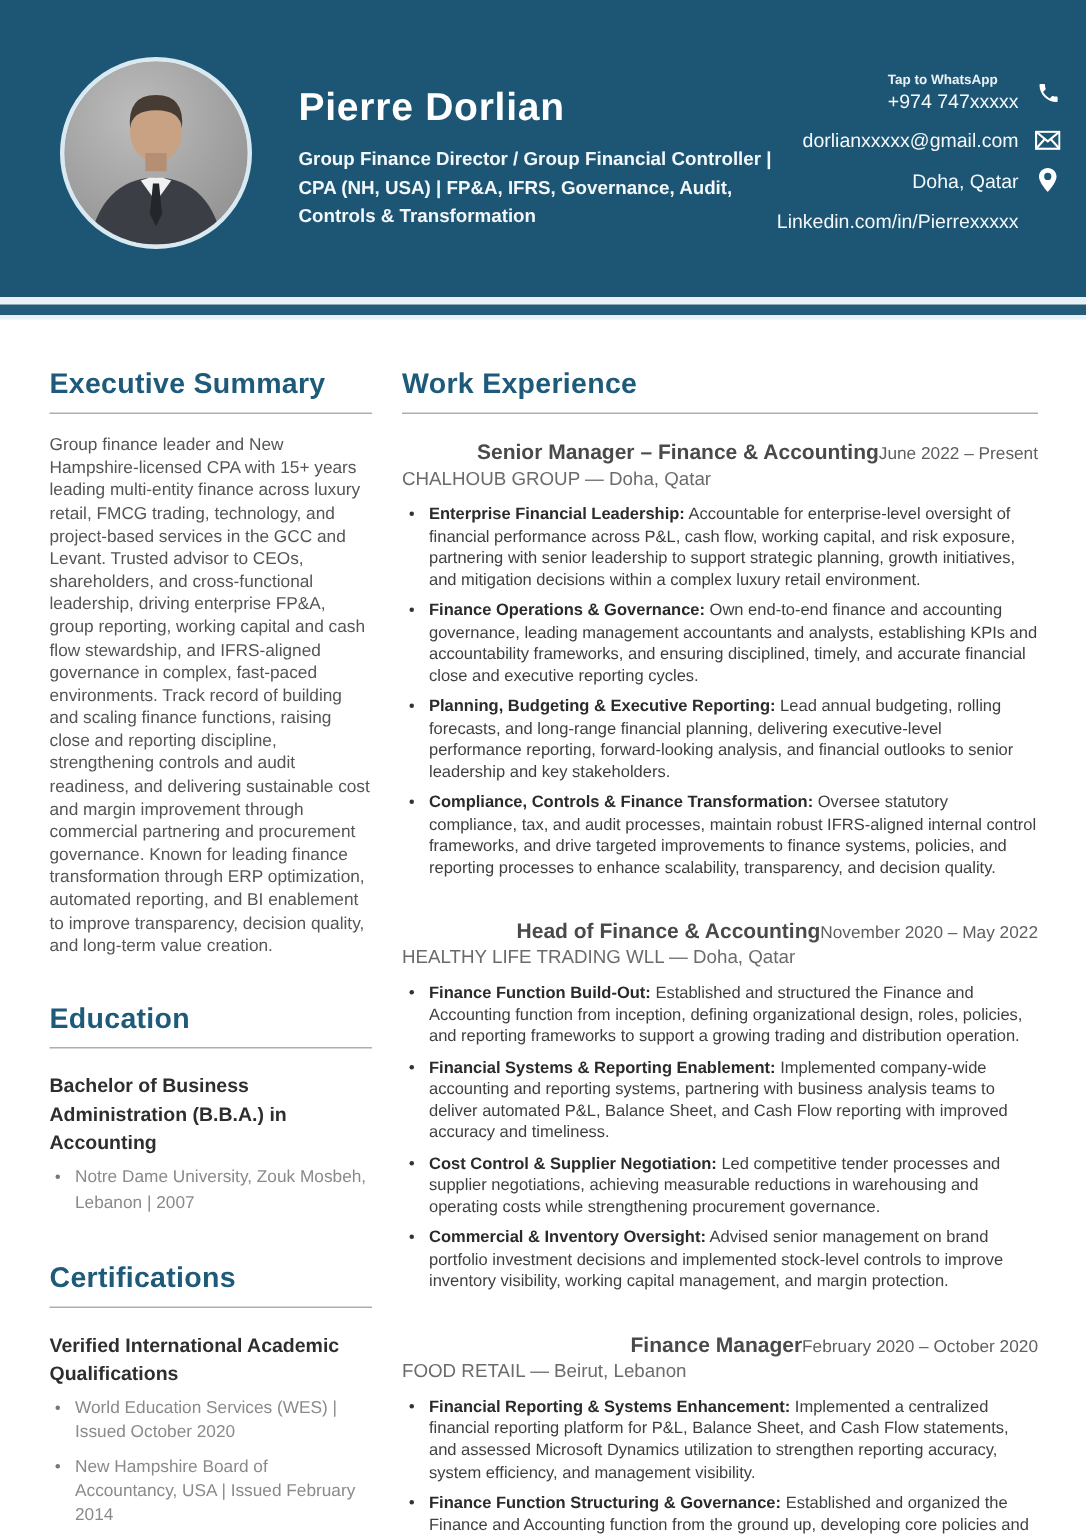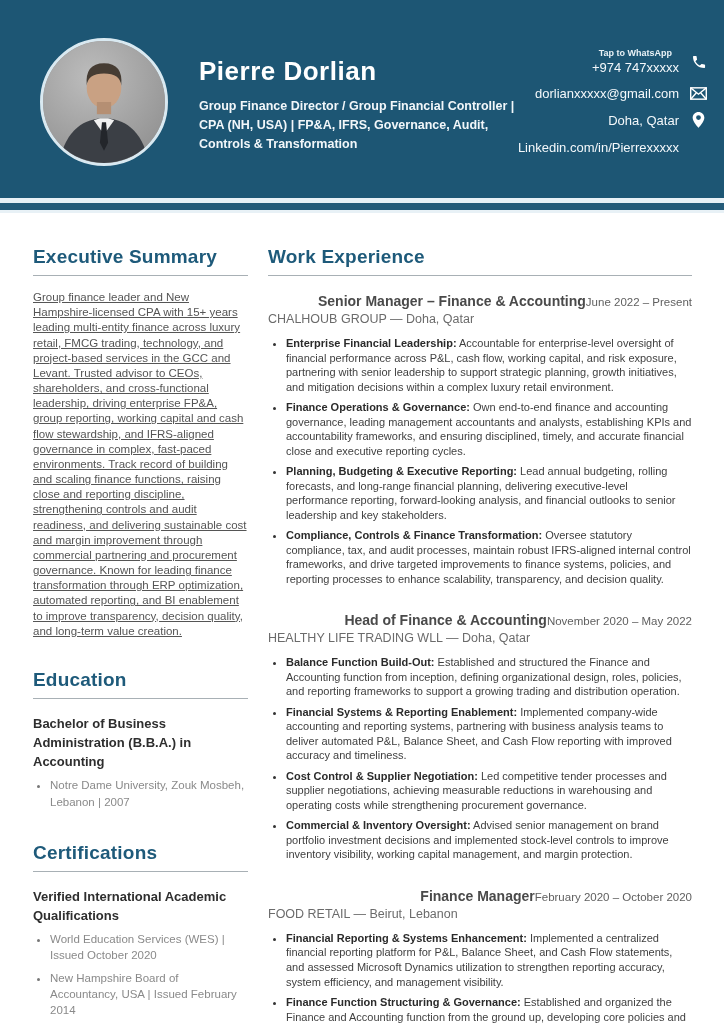--- a/index.html
+++ b/index.html
@@ -12,39 +12,39 @@
   .photo{
     position:absolute;left:40px;top:38px;width:122px;height:122px;border-radius:50%;
     border:3px solid #d9e9f1;overflow:hidden;background:#9c9c9c;
   }
   .photo svg{display:block;width:100%;height:100%;}
   .idblock{position:absolute;left:199px;top:56px;width:330px;}
   .idblock h1{margin:0;font-size:26px;font-weight:bold;letter-spacing:.5px;color:#fff;}
   .idblock .role{margin:10px 0 0 0;font-size:12.5px;font-weight:bold;line-height:1.5;color:#f2f7fa;width:316px;}
   .contact{position:absolute;right:17px;top:48px;text-align:right;}
   .crow{display:flex;justify-content:flex-end;align-items:center;margin-bottom:11px;}
-  .ctext{text-align:center;}
+  .ctext{text-align:left;}
   .chint{font-size:9px;font-weight:bold;color:#e8f1f6;margin-bottom:2px;}
   .cval{font-size:13px;color:#f4f8fb;text-decoration:none;display:block;}
   .cicon{width:17px;margin-left:11px;display:flex;justify-content:center;}
   .cicon svg{display:block;}
   .cicon.empty{visibility:hidden;}
   
   .band-light{width:724px;height:5px;background:#e8f1f6;}
   .band-dark{width:724px;height:7px;background:#245b79;}
   .band-light2{width:724px;height:3px;background:#e8f1f6;}
   
   .col-left{position:absolute;left:33px;top:246px;width:215px;}
   .col-right{position:absolute;left:268px;top:246px;width:424px;}
   h2.sec{
     margin:0;font-size:19px;font-weight:bold;color:#1e5a7a;letter-spacing:.2px;
   }
   .rule{border-bottom:1px solid #a8b0b5;margin-top:7px;}
   
-  .summary{margin:14px 0 0 0;font-size:11.5px;line-height:1.32;color:#555555;text-decoration:underline;}
+  .summary{margin:14px 0 0 0;font-size:11.5px;line-height:1.32;color:#555555;}
   .sect{margin-top:0;}
   .sect.edu{margin-top:30px;}
   .sect.cert{margin-top:32px;}
   .item-title{margin:16px 0 0 0;font-size:13px;font-weight:bold;color:#2e2e2e;line-height:1.45;}
   ul.detail{margin:6px 0 0 0;padding-left:17px;}
   ul.detail li{font-size:11.5px;line-height:1.4;color:#8a8a8a;}
   ul.detail li::marker{color:#777;}
   .item-gap{margin-top:18px;}
   
   .job{margin-top:17px;}
@@ -191,21 +191,21 @@
       </ul>
     </article>
 
     <article class="job">
       <div class="job-head">
         <span class="job-title">Head of Finance &amp; Accounting</span>
         <span class="job-dates">November 2020 – May 2022</span>
       </div>
       <div class="job-company">HEALTHY LIFE TRADING WLL — Doha, Qatar</div>
       <ul class="bullets">
-        <li><strong>Balance Function Build-Out:</strong> <span>Established and structured the Finance and Accounting function from inception, defining organizational design, roles, policies, and reporting frameworks to support a growing trading and distribution operation.</span></li>
+        <li><strong>Finance Function Build-Out:</strong> <span>Established and structured the Finance and Accounting function from inception, defining organizational design, roles, policies, and reporting frameworks to support a growing trading and distribution operation.</span></li>
         <li><strong>Financial Systems &amp; Reporting Enablement:</strong> <span>Implemented company-wide accounting and reporting systems, partnering with business analysis teams to deliver automated P&amp;L, Balance Sheet, and Cash Flow reporting with improved accuracy and timeliness.</span></li>
         <li><strong>Cost Control &amp; Supplier Negotiation:</strong> <span>Led competitive tender processes and supplier negotiations, achieving measurable reductions in warehousing and operating costs while strengthening procurement governance.</span></li>
         <li><strong>Commercial &amp; Inventory Oversight:</strong> <span>Advised senior management on brand portfolio investment decisions and implemented stock-level controls to improve inventory visibility, working capital management, and margin protection.</span></li>
       </ul>
     </article>
 
     <article class="job">
       <div class="job-head">
         <span class="job-title">Finance Manager</span>
         <span class="job-dates">February 2020 – October 2020</span>

